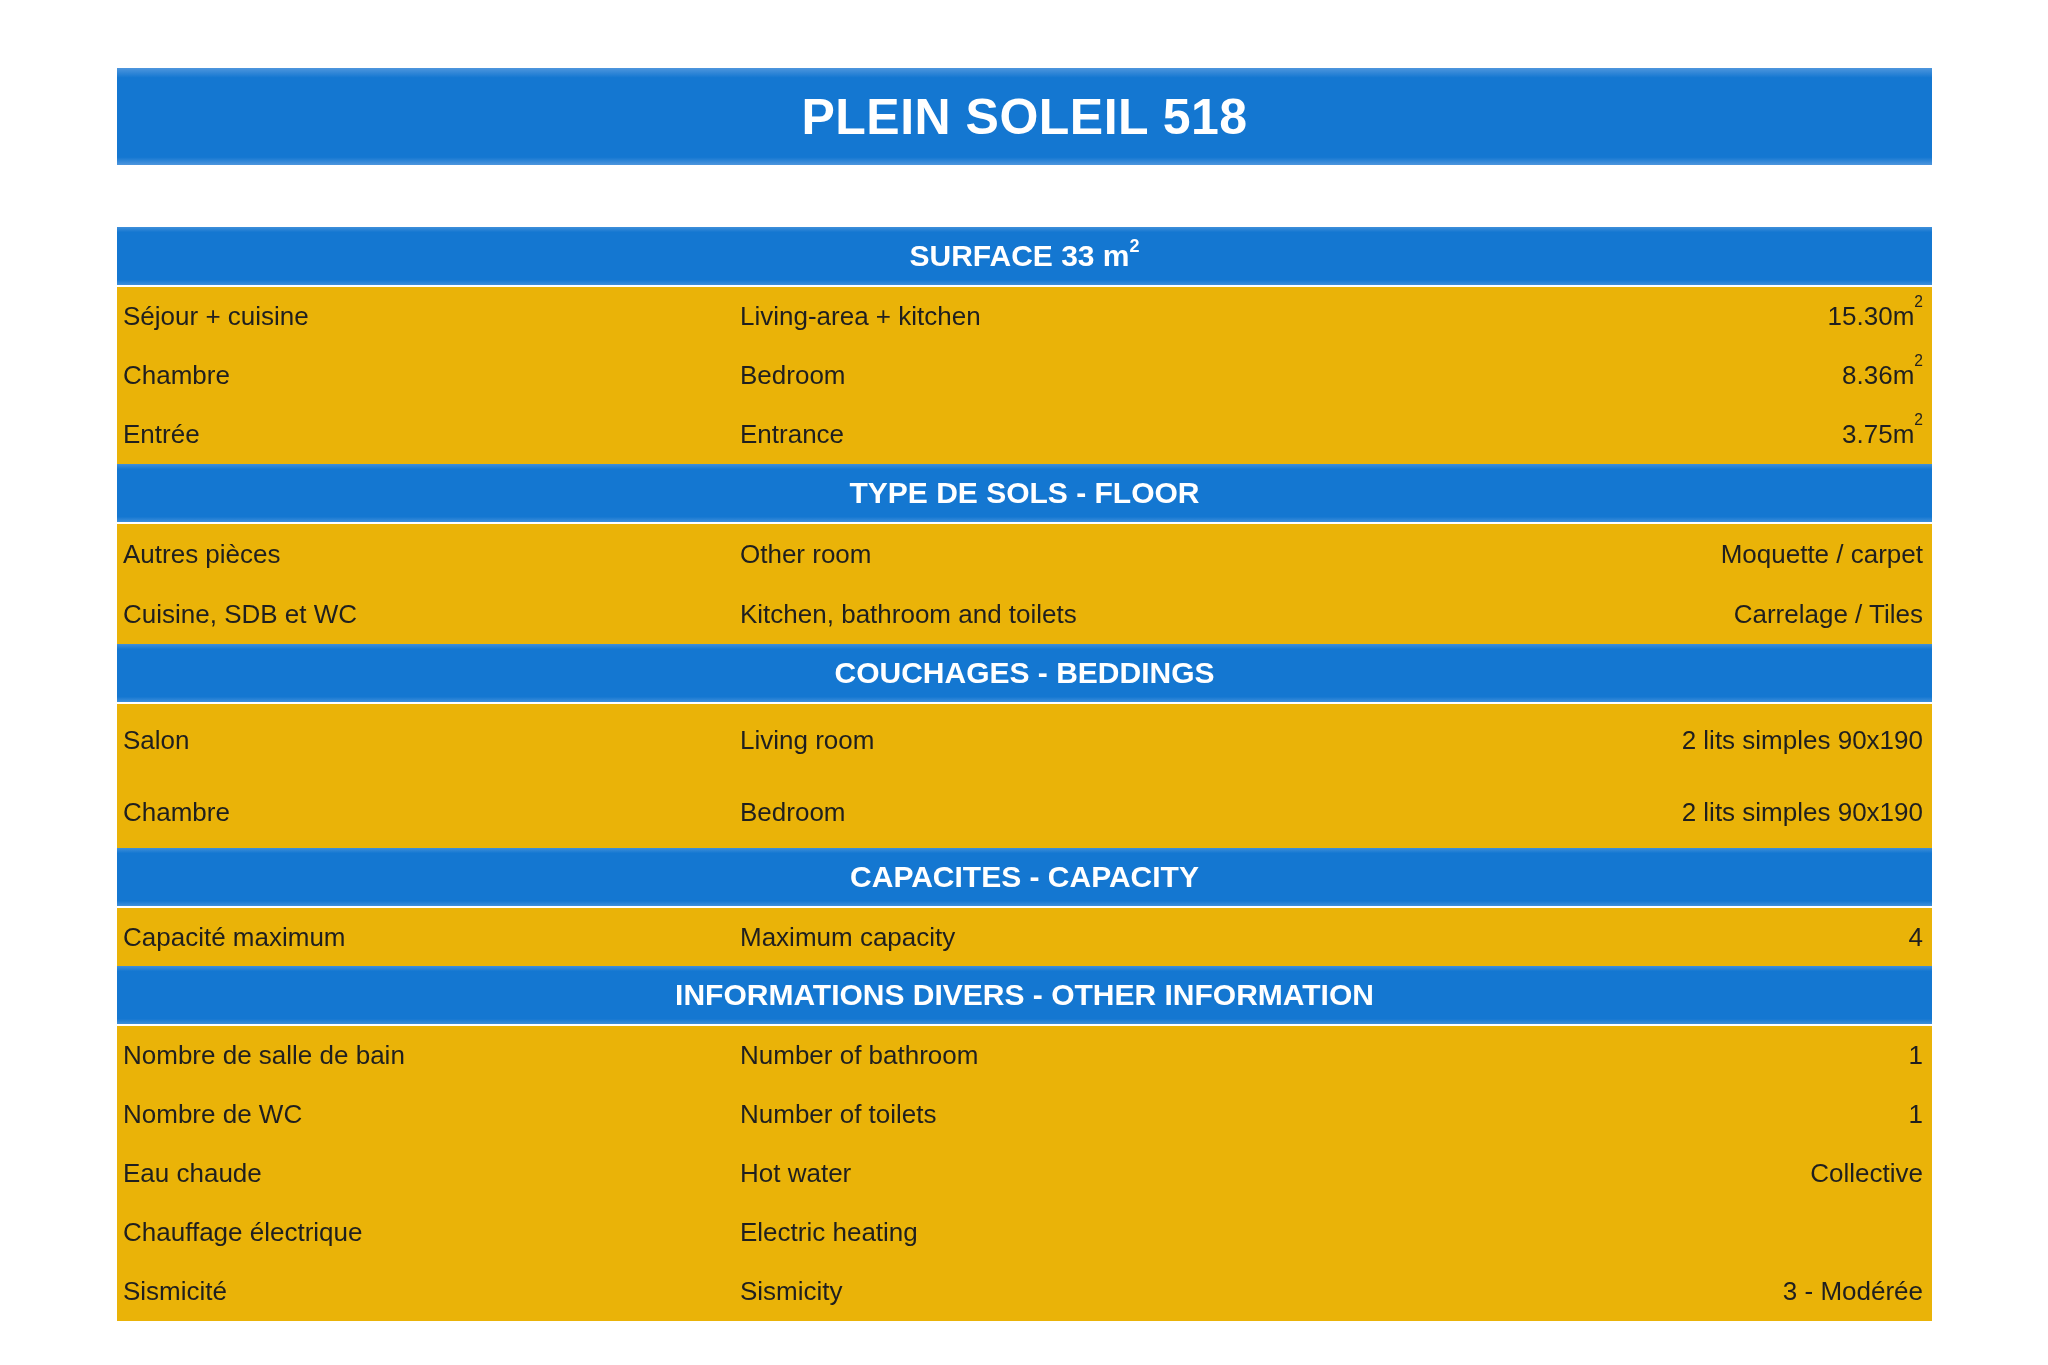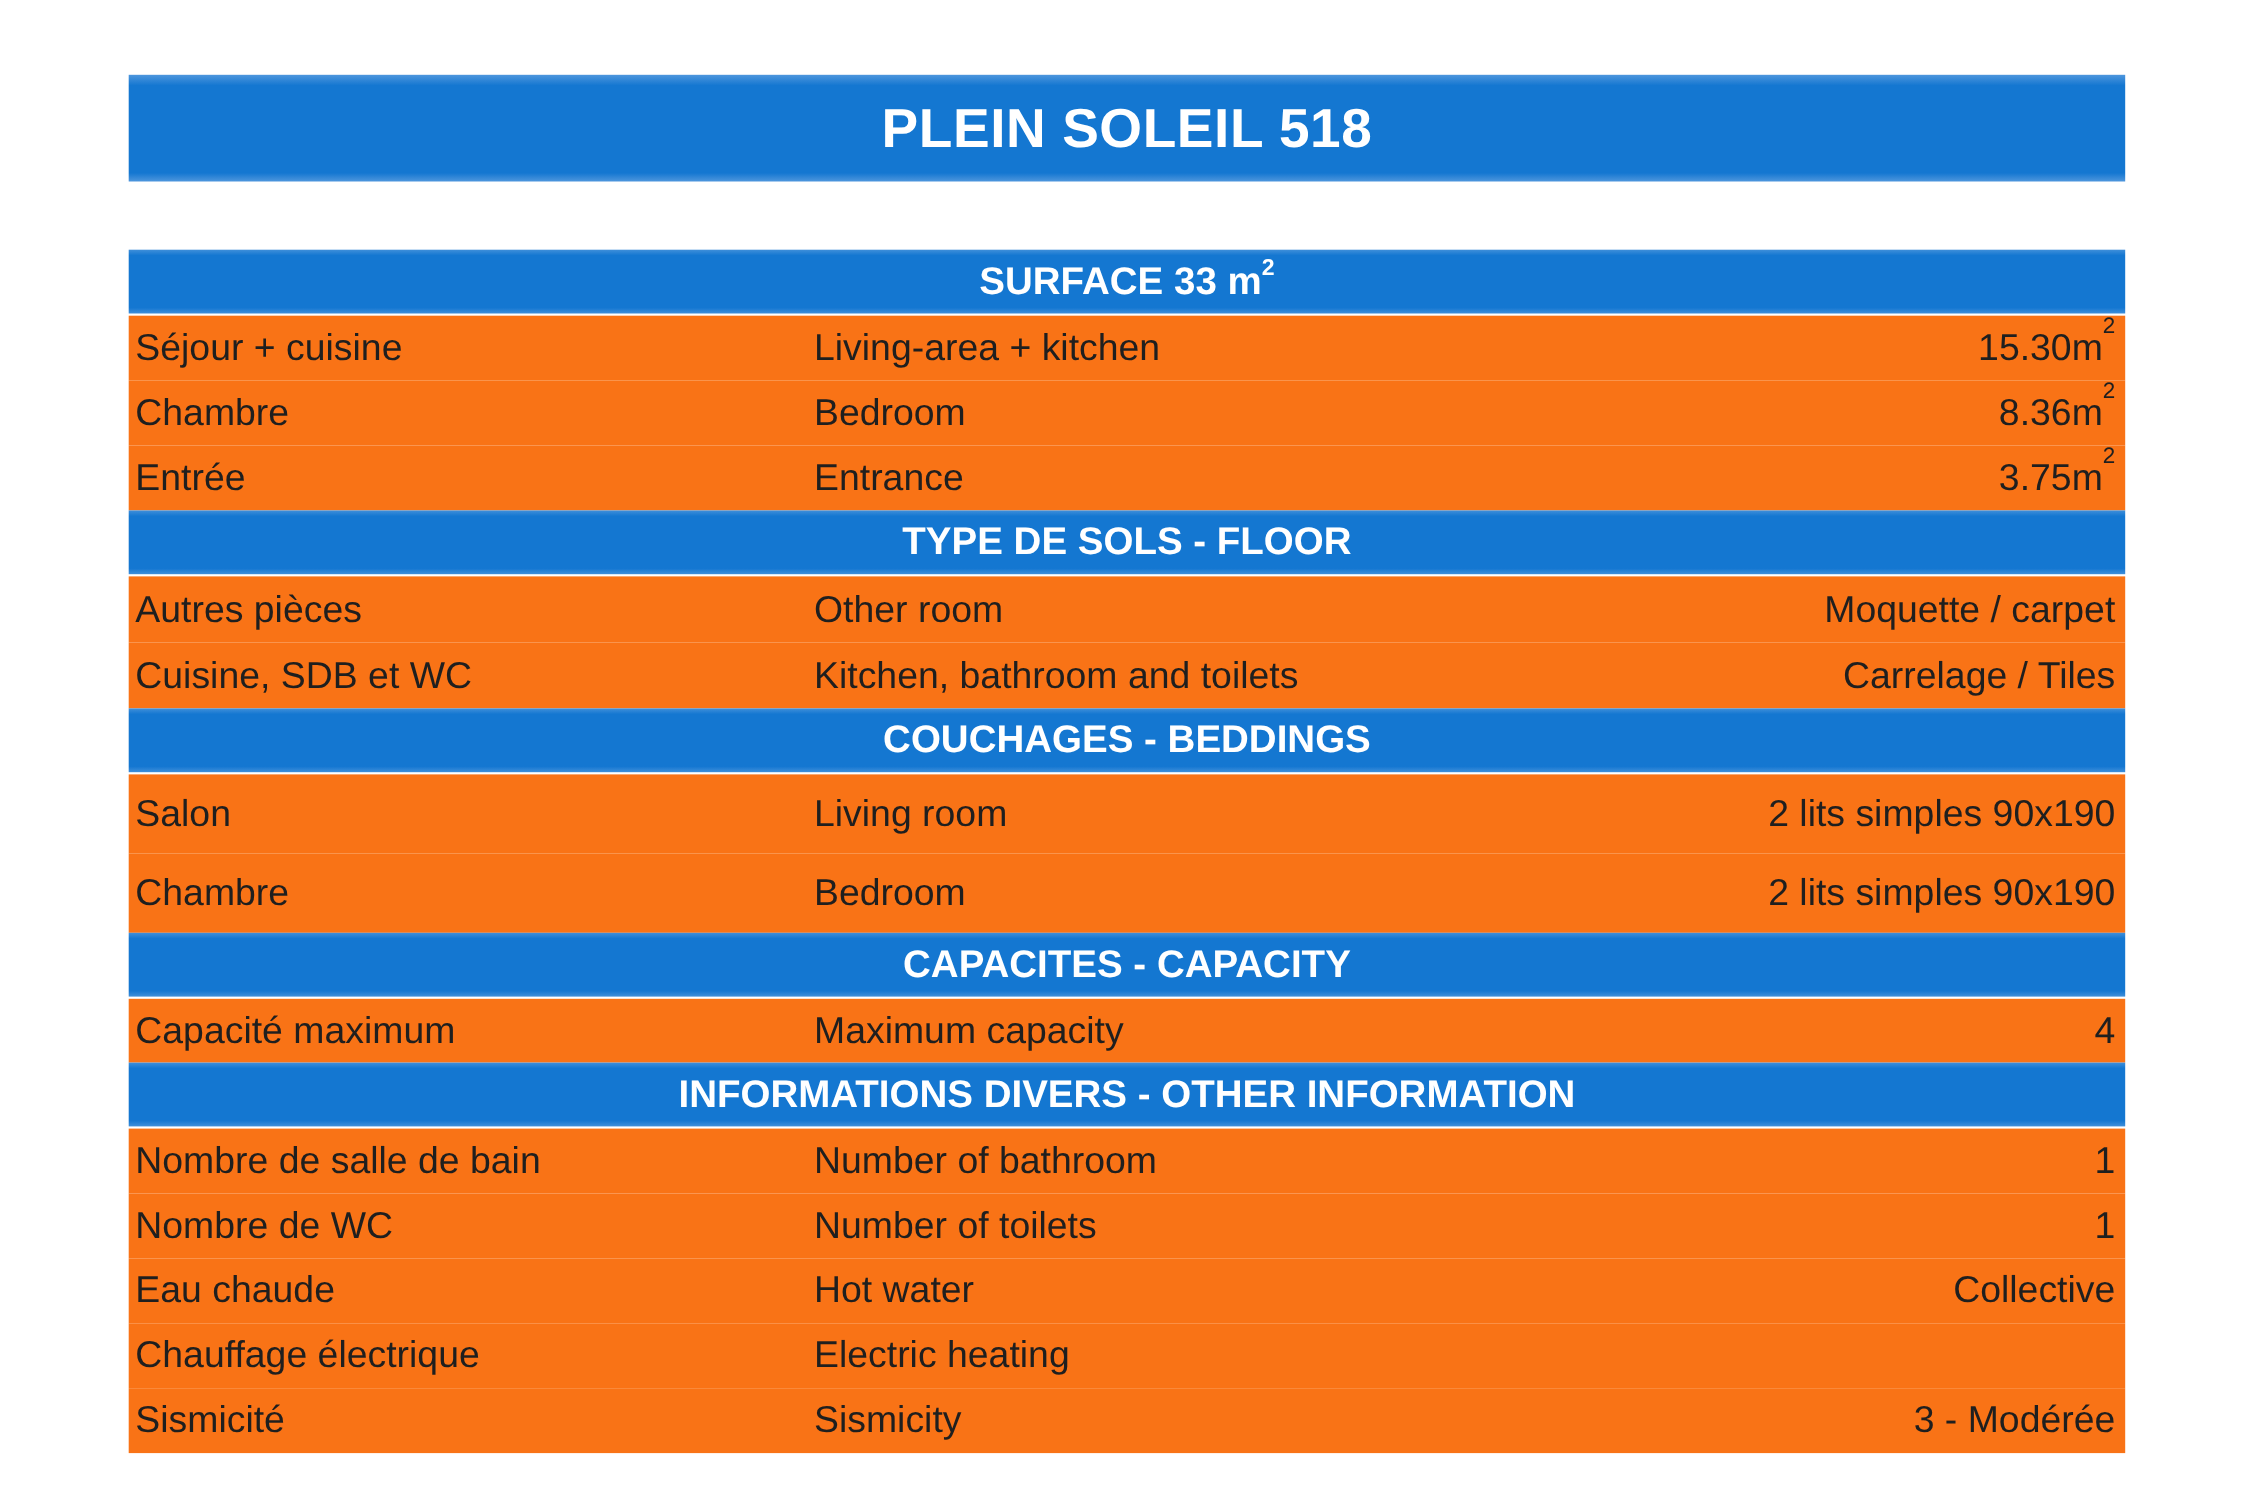--- a/index.html
+++ b/index.html
@@ -28,41 +28,41 @@
     display: flex;
     align-items: center;
     justify-content: center;
   }
   .gap { height: 62px; }
   .band {
     height: 58px;
     background: linear-gradient(180deg, #3f8fda 0%, #1477d1 9%, #1477d1 91%, #3f8fda 100%);
     color: #ffffff;
     font-weight: bold;
-    font-size: 35px;
+    font-size: 30px;
     text-align: center;
     display: flex;
     align-items: center;
     justify-content: center;
     margin-bottom: 2px;
   }
   .band sup {
     font-size: 60%;
     line-height: 0;
     position: relative;
     top: -0.55em;
     font-weight: bold;
   }
   .row {
     display: grid;
     grid-template-columns: 617px 1fr auto;
     align-items: center;
-    font-size: 34px;
+    font-size: 26px;
     padding: 0 9px 0 6px;
-    background: #f97316;
+    background: #eab308;
   }
   .row .val { text-align: center; }
   .row sup {
     font-size: 60%;
     line-height: 0;
     position: relative;
     top: -0.55em;
   }
   .h59 { height: 59px; }
   .h60 { height: 60px; }

